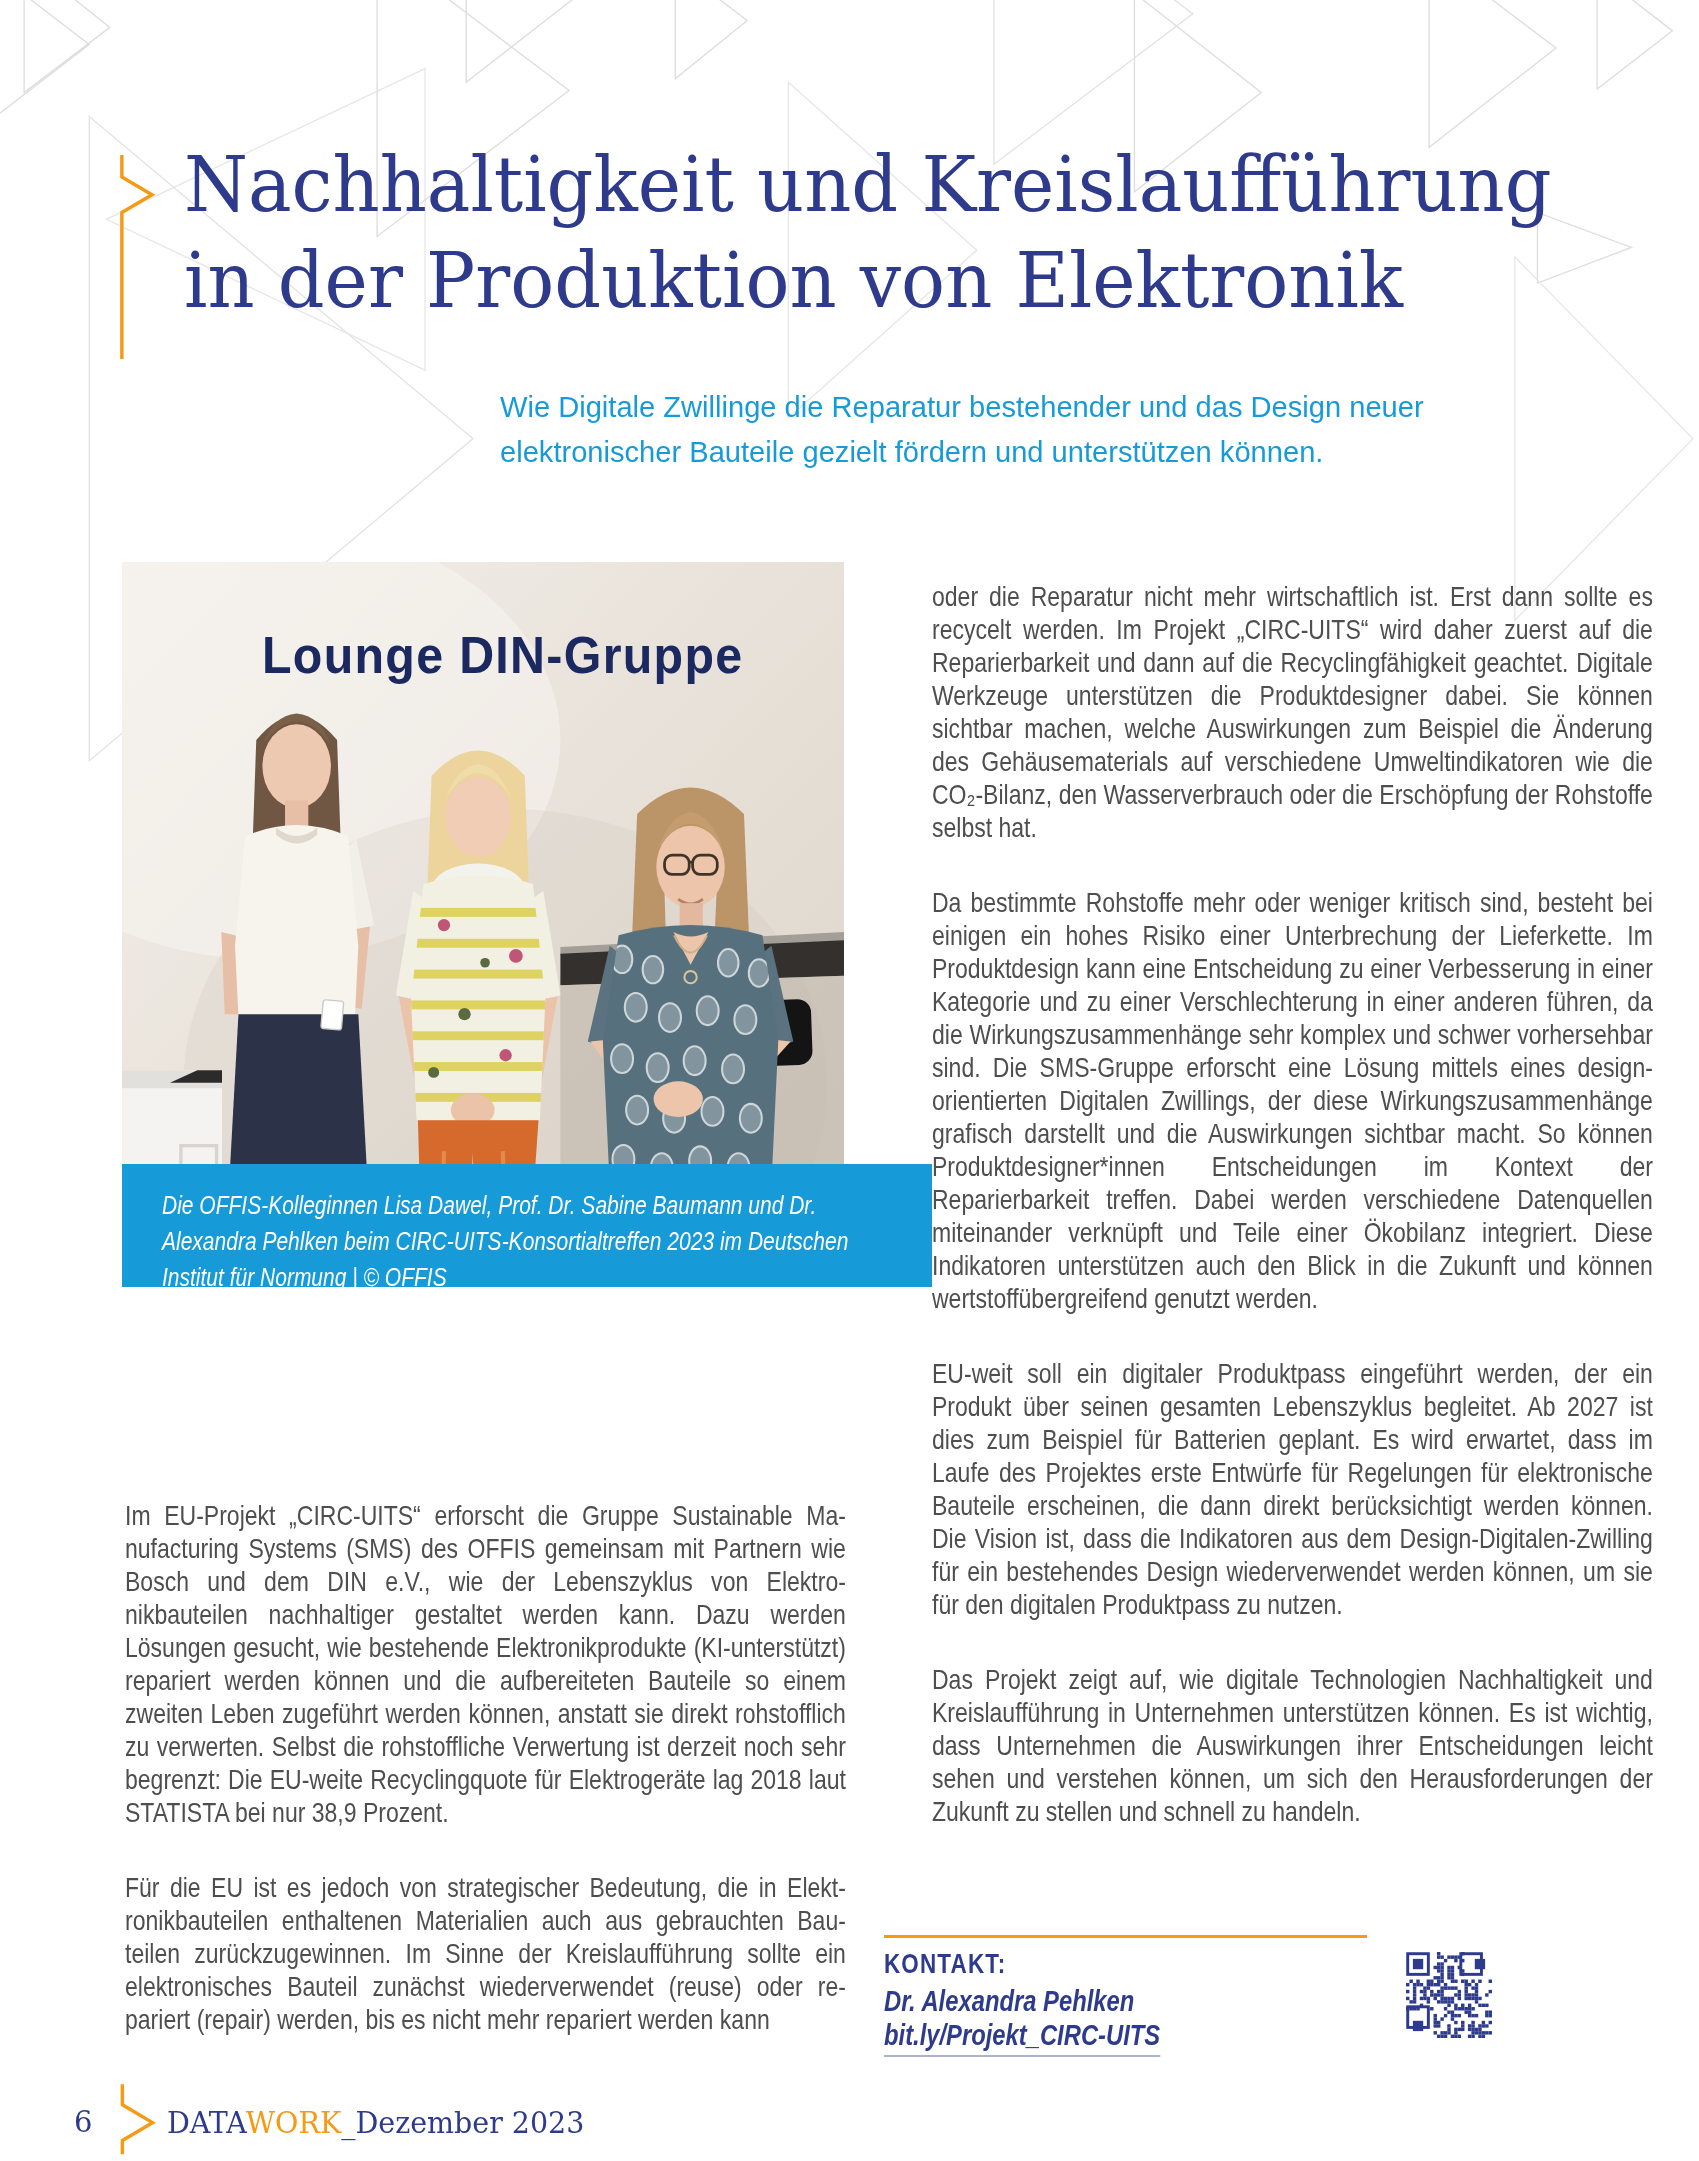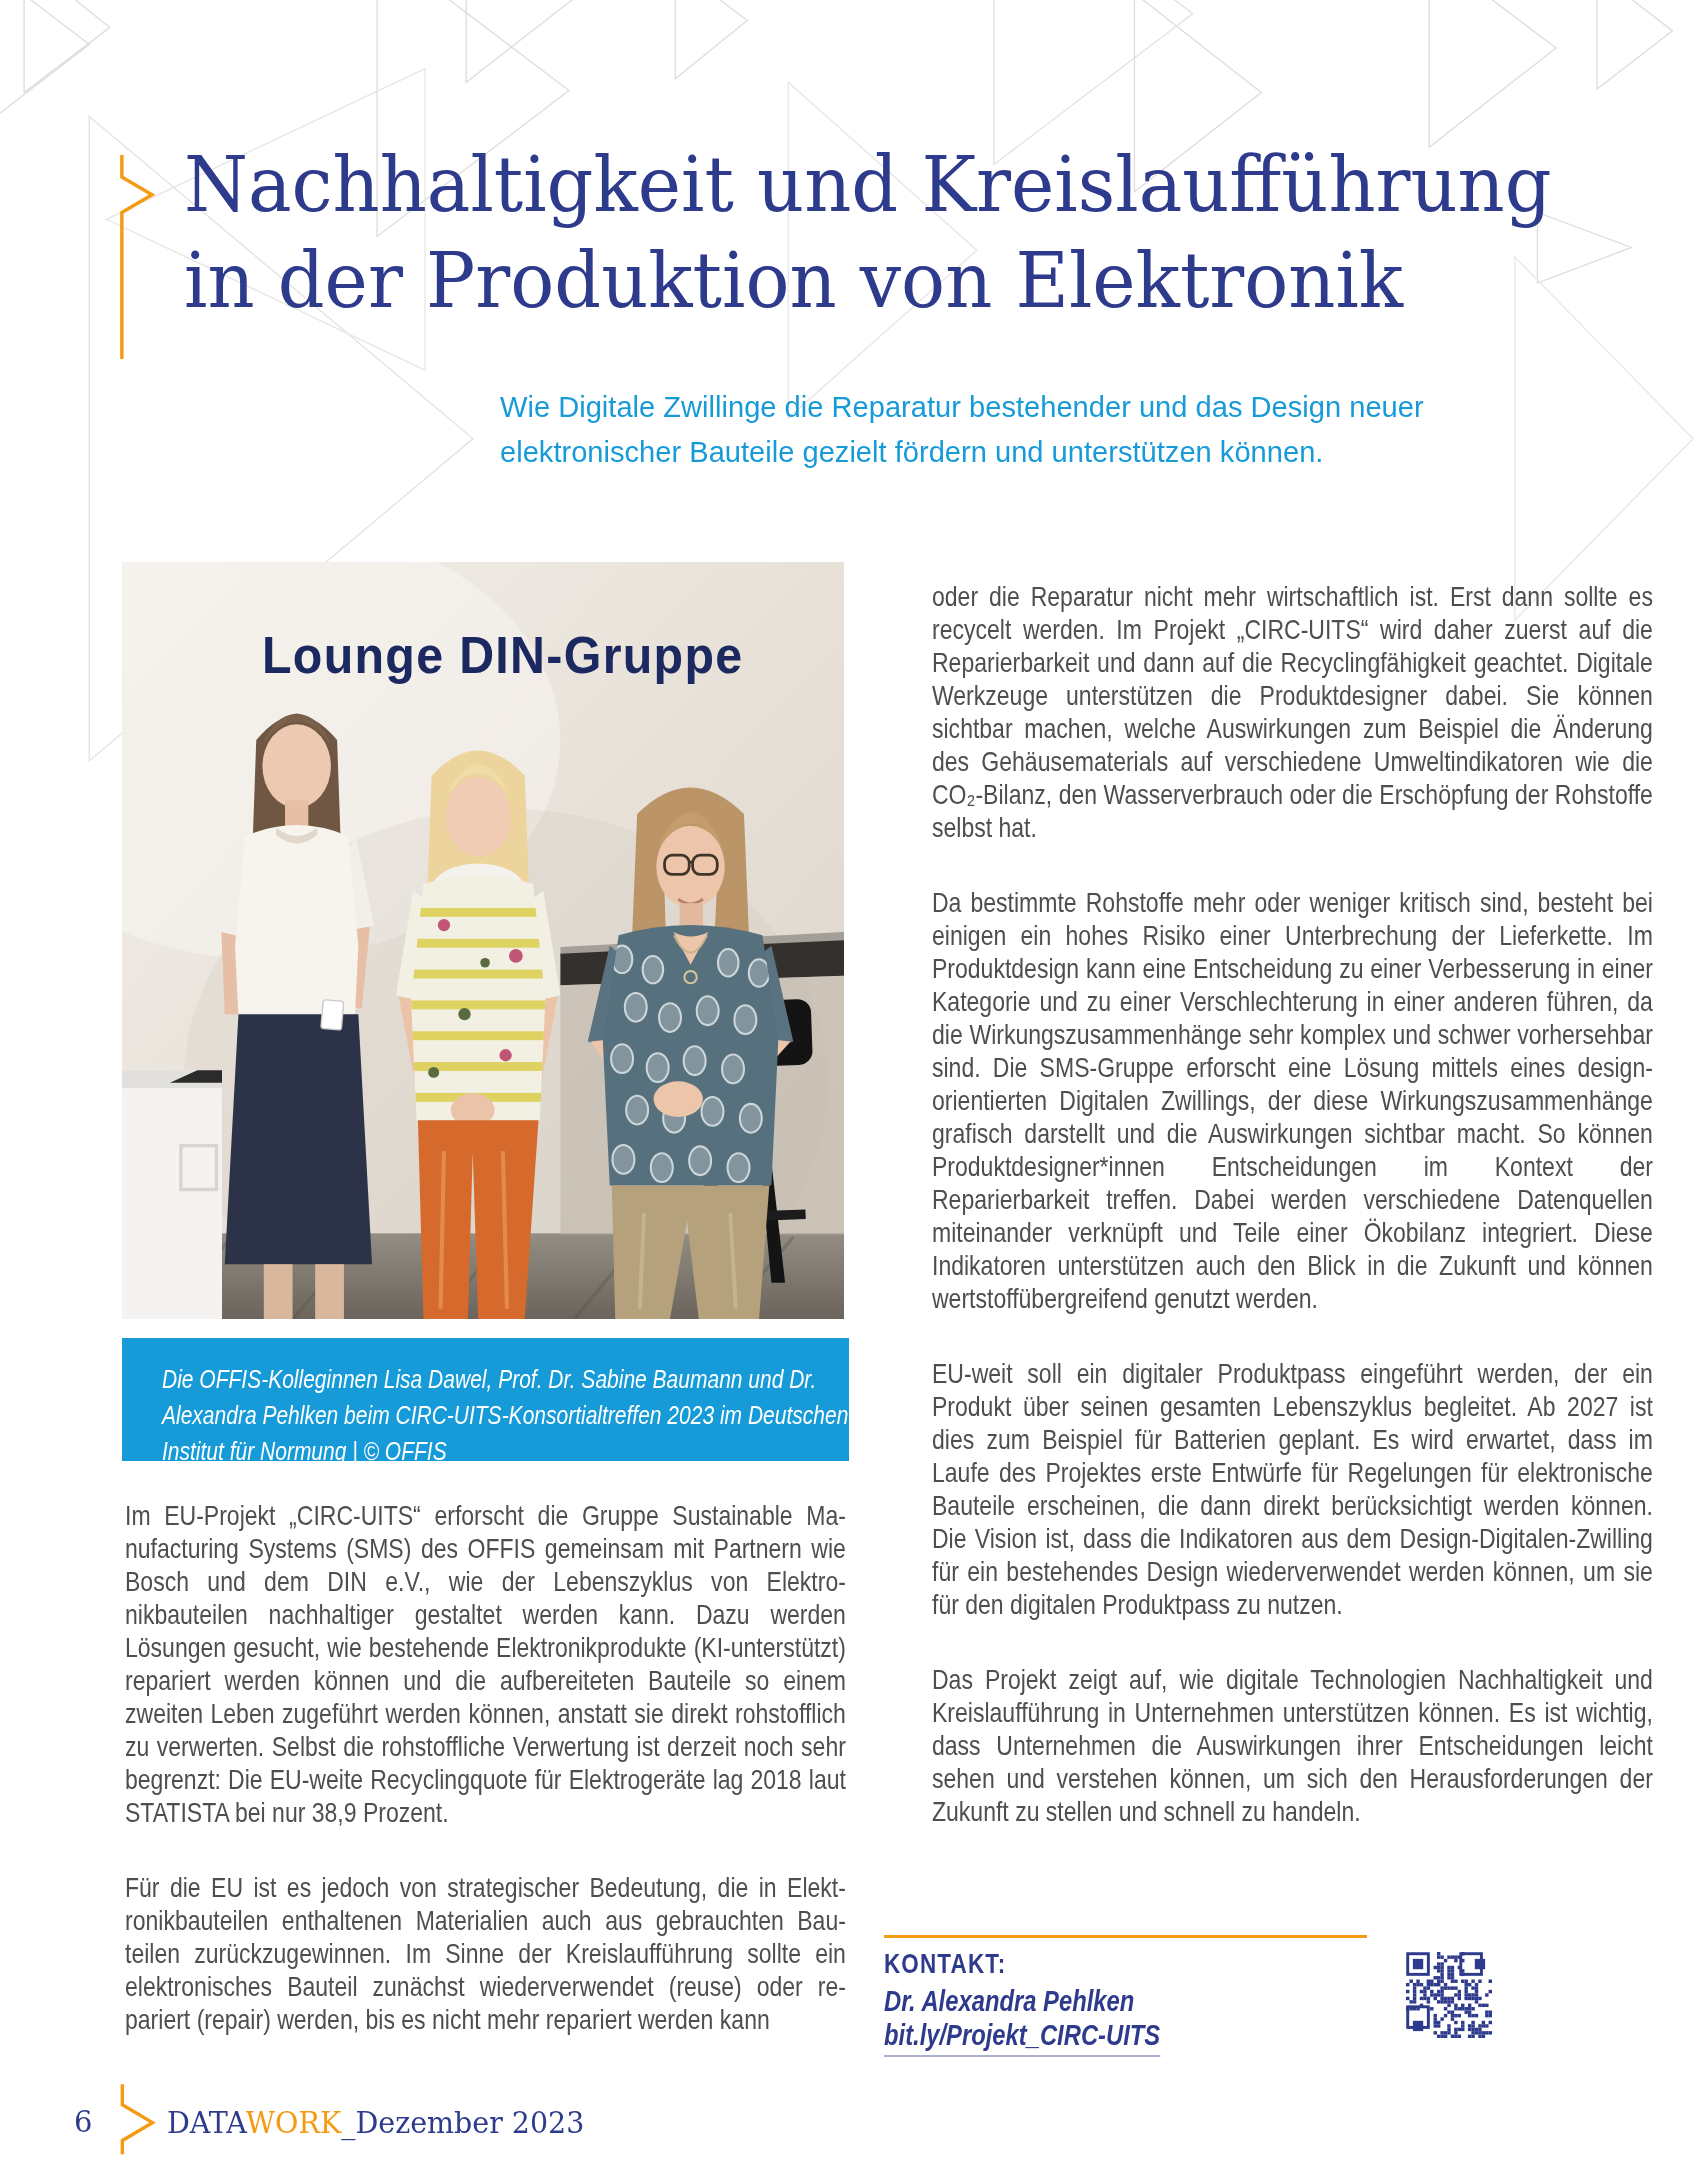--- a/index.html
+++ b/index.html
@@ -13,27 +13,27 @@
   .page-title{position:absolute;left:184px;top:137px;margin:0;
       font-family:"DejaVu Serif","Liberation Serif",serif;font-weight:400;
       font-size:77px;line-height:96px;color:var(--navy,#2e3b8c);
       white-space:pre-line;transform:scaleX(.95);transform-origin:0 0;}
   .subtitle{position:absolute;left:500px;top:384px;margin:0;
       font-size:30px;line-height:45px;color:var(--azure,#179bd8);
       white-space:pre-line;transform:scaleX(.97);transform-origin:0 0;font-weight:400;}
 
   
   .photo-figure{position:absolute;left:122px;top:562px;width:722px;margin:0;}
-  .photo{position:relative;width:722px;height:757px;overflow:hidden;background:#e7e1d9;}
+  .photo{position:relative;width:722px;height:602px;overflow:hidden;background:#e7e1d9;}
   .photo svg{position:absolute;left:0;top:0;}
   .wall-text{position:absolute;left:140px;top:63px;margin:0;
       font-size:52px;font-weight:700;letter-spacing:1.4px;color:#1c2960;
       transform:scaleX(.93);transform-origin:0 0;white-space:nowrap;}
-  .caption{position:relative;width:727px;height:123px;background:var(--azure,#179bd8);
-      box-sizing:border-box;overflow:hidden;margin-top:19px;}
+  .caption{position:relative;width:810px;height:123px;background:var(--azure,#179bd8);
+      box-sizing:border-box;overflow:hidden;}
   .caption p{margin:0;position:absolute;left:40px;top:23px;
       font-size:25px;line-height:36px;font-style:italic;color:#ffffff;
       white-space:pre-line;transform:scaleX(.84);transform-origin:0 0;width:891px;}
 
   
   .col{position:absolute;width:726px;}
   .col-left{left:125px;top:1499px;}
   .col-right{left:884px;top:580px;margin-left:48px;}
   .col p{margin:0 0 42px 0;width:877px;
       font-size:28px;line-height:33px;color:var(--body,#4e4e4e);

